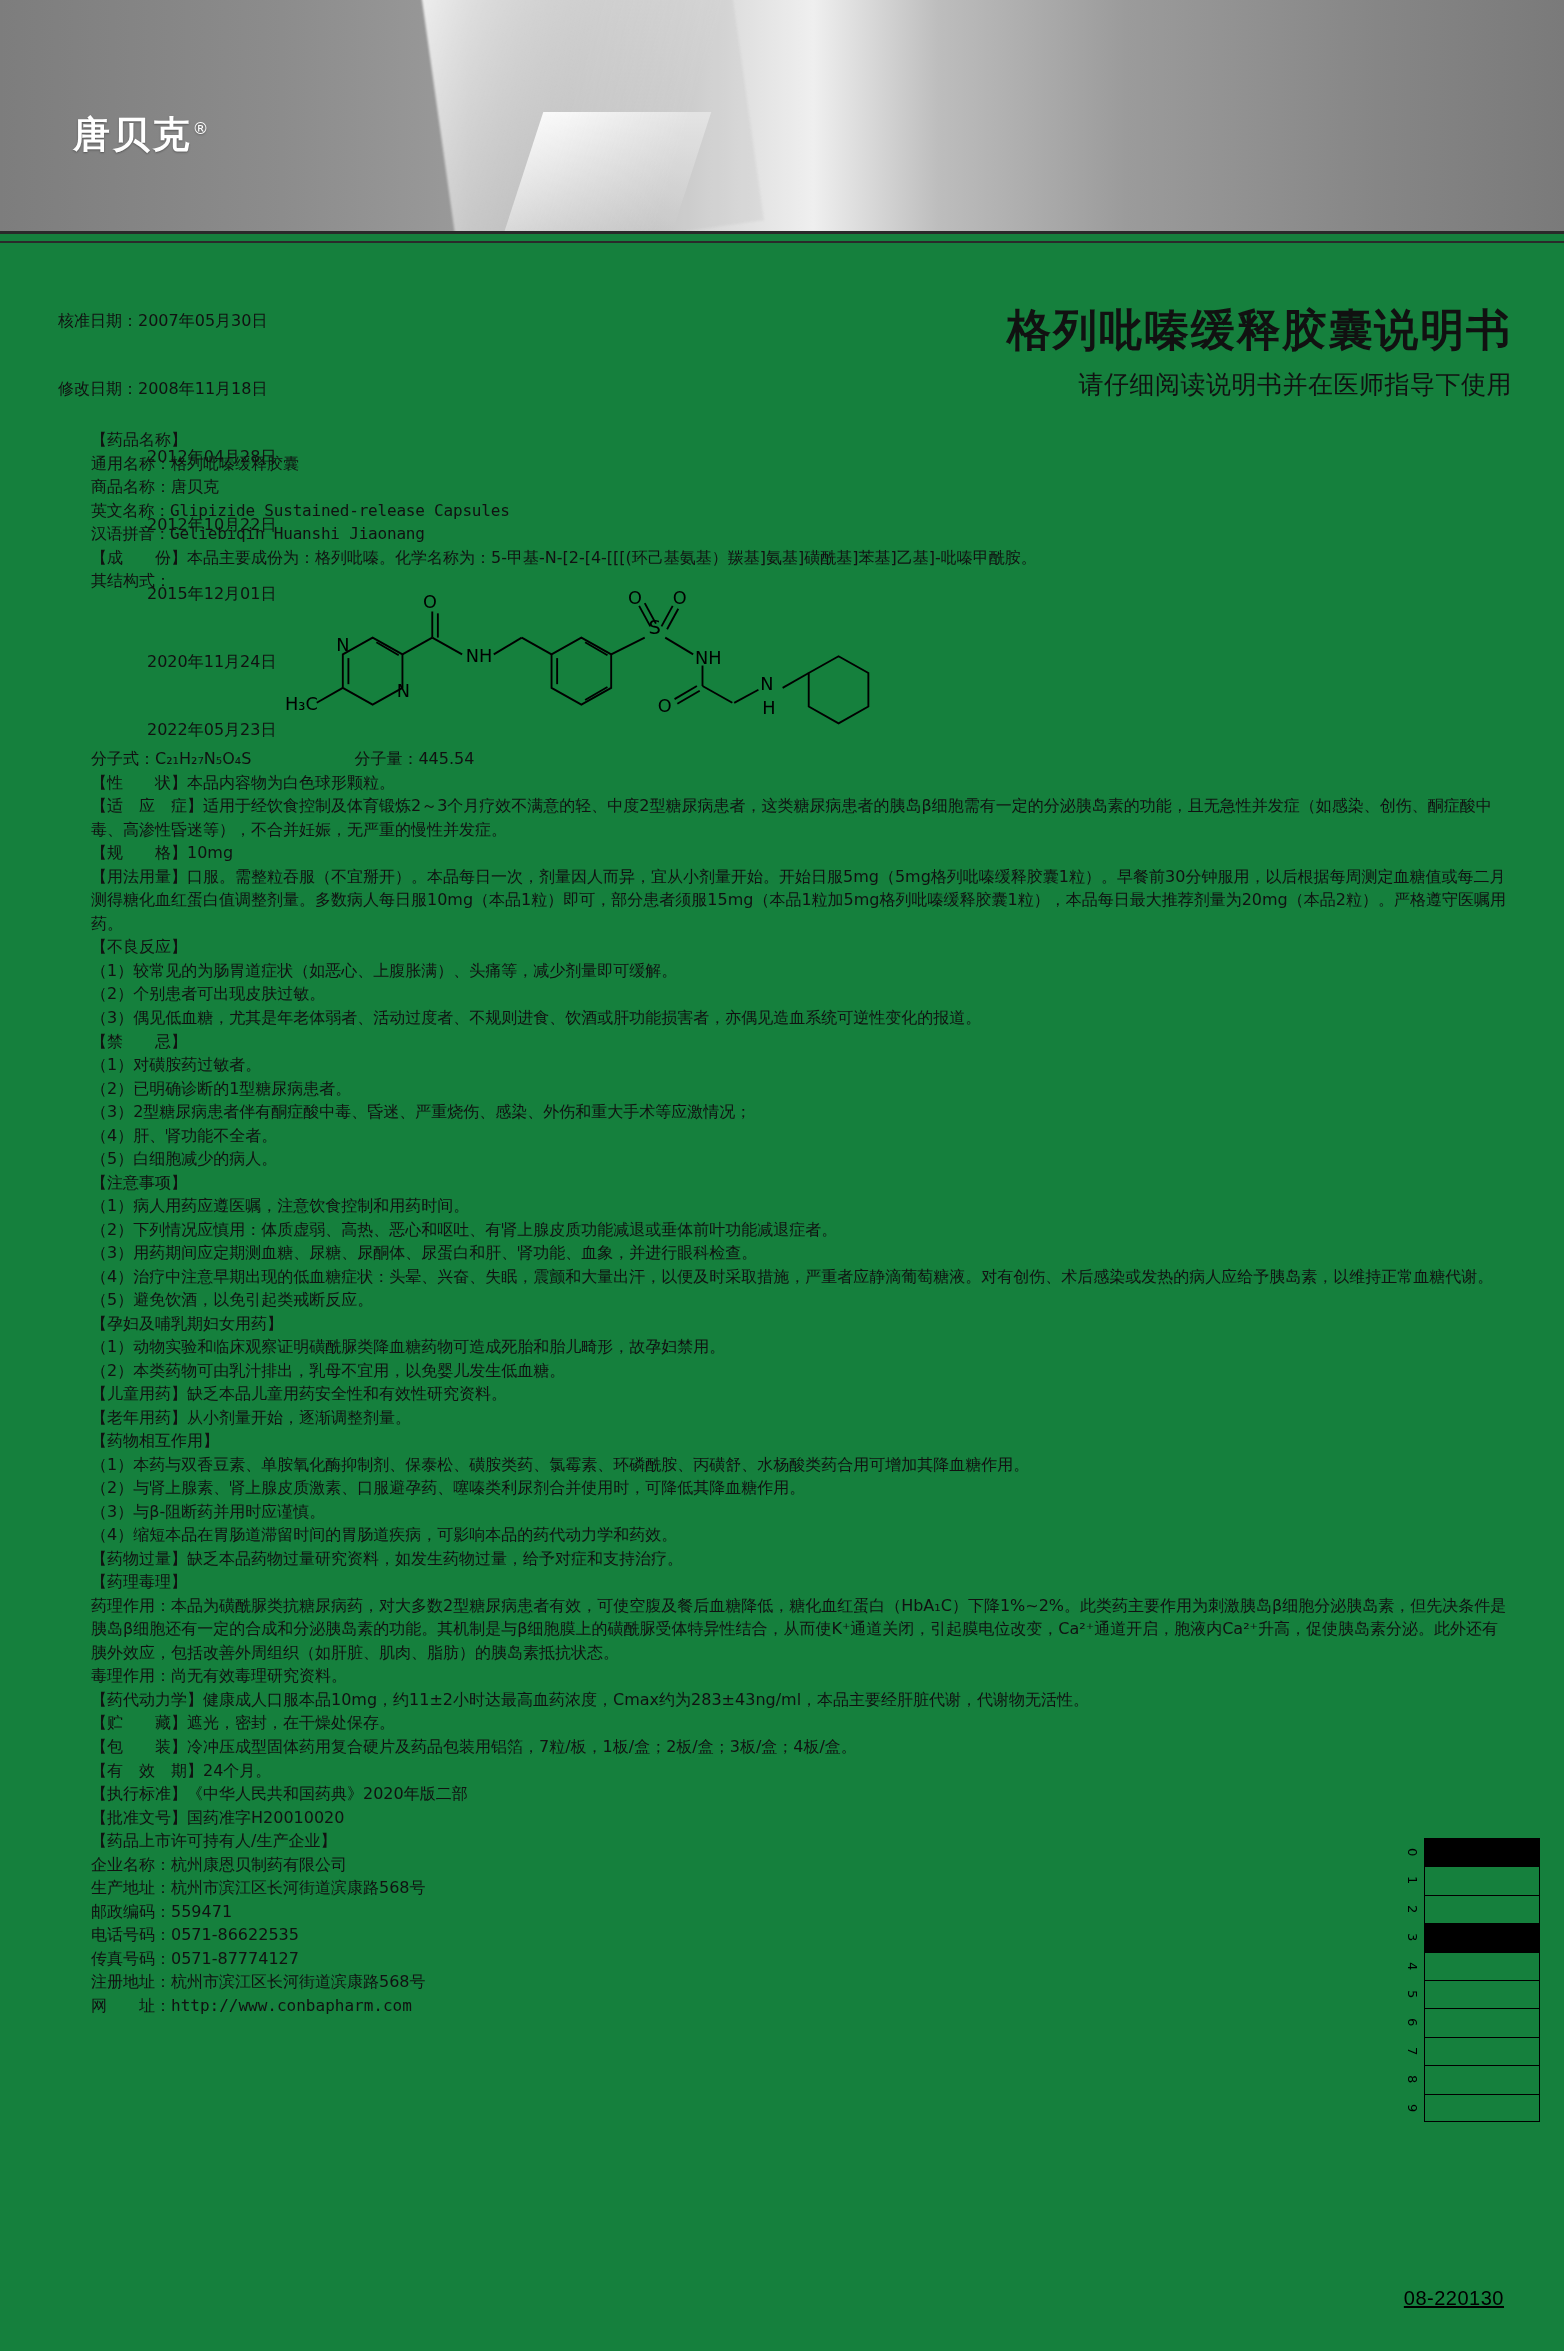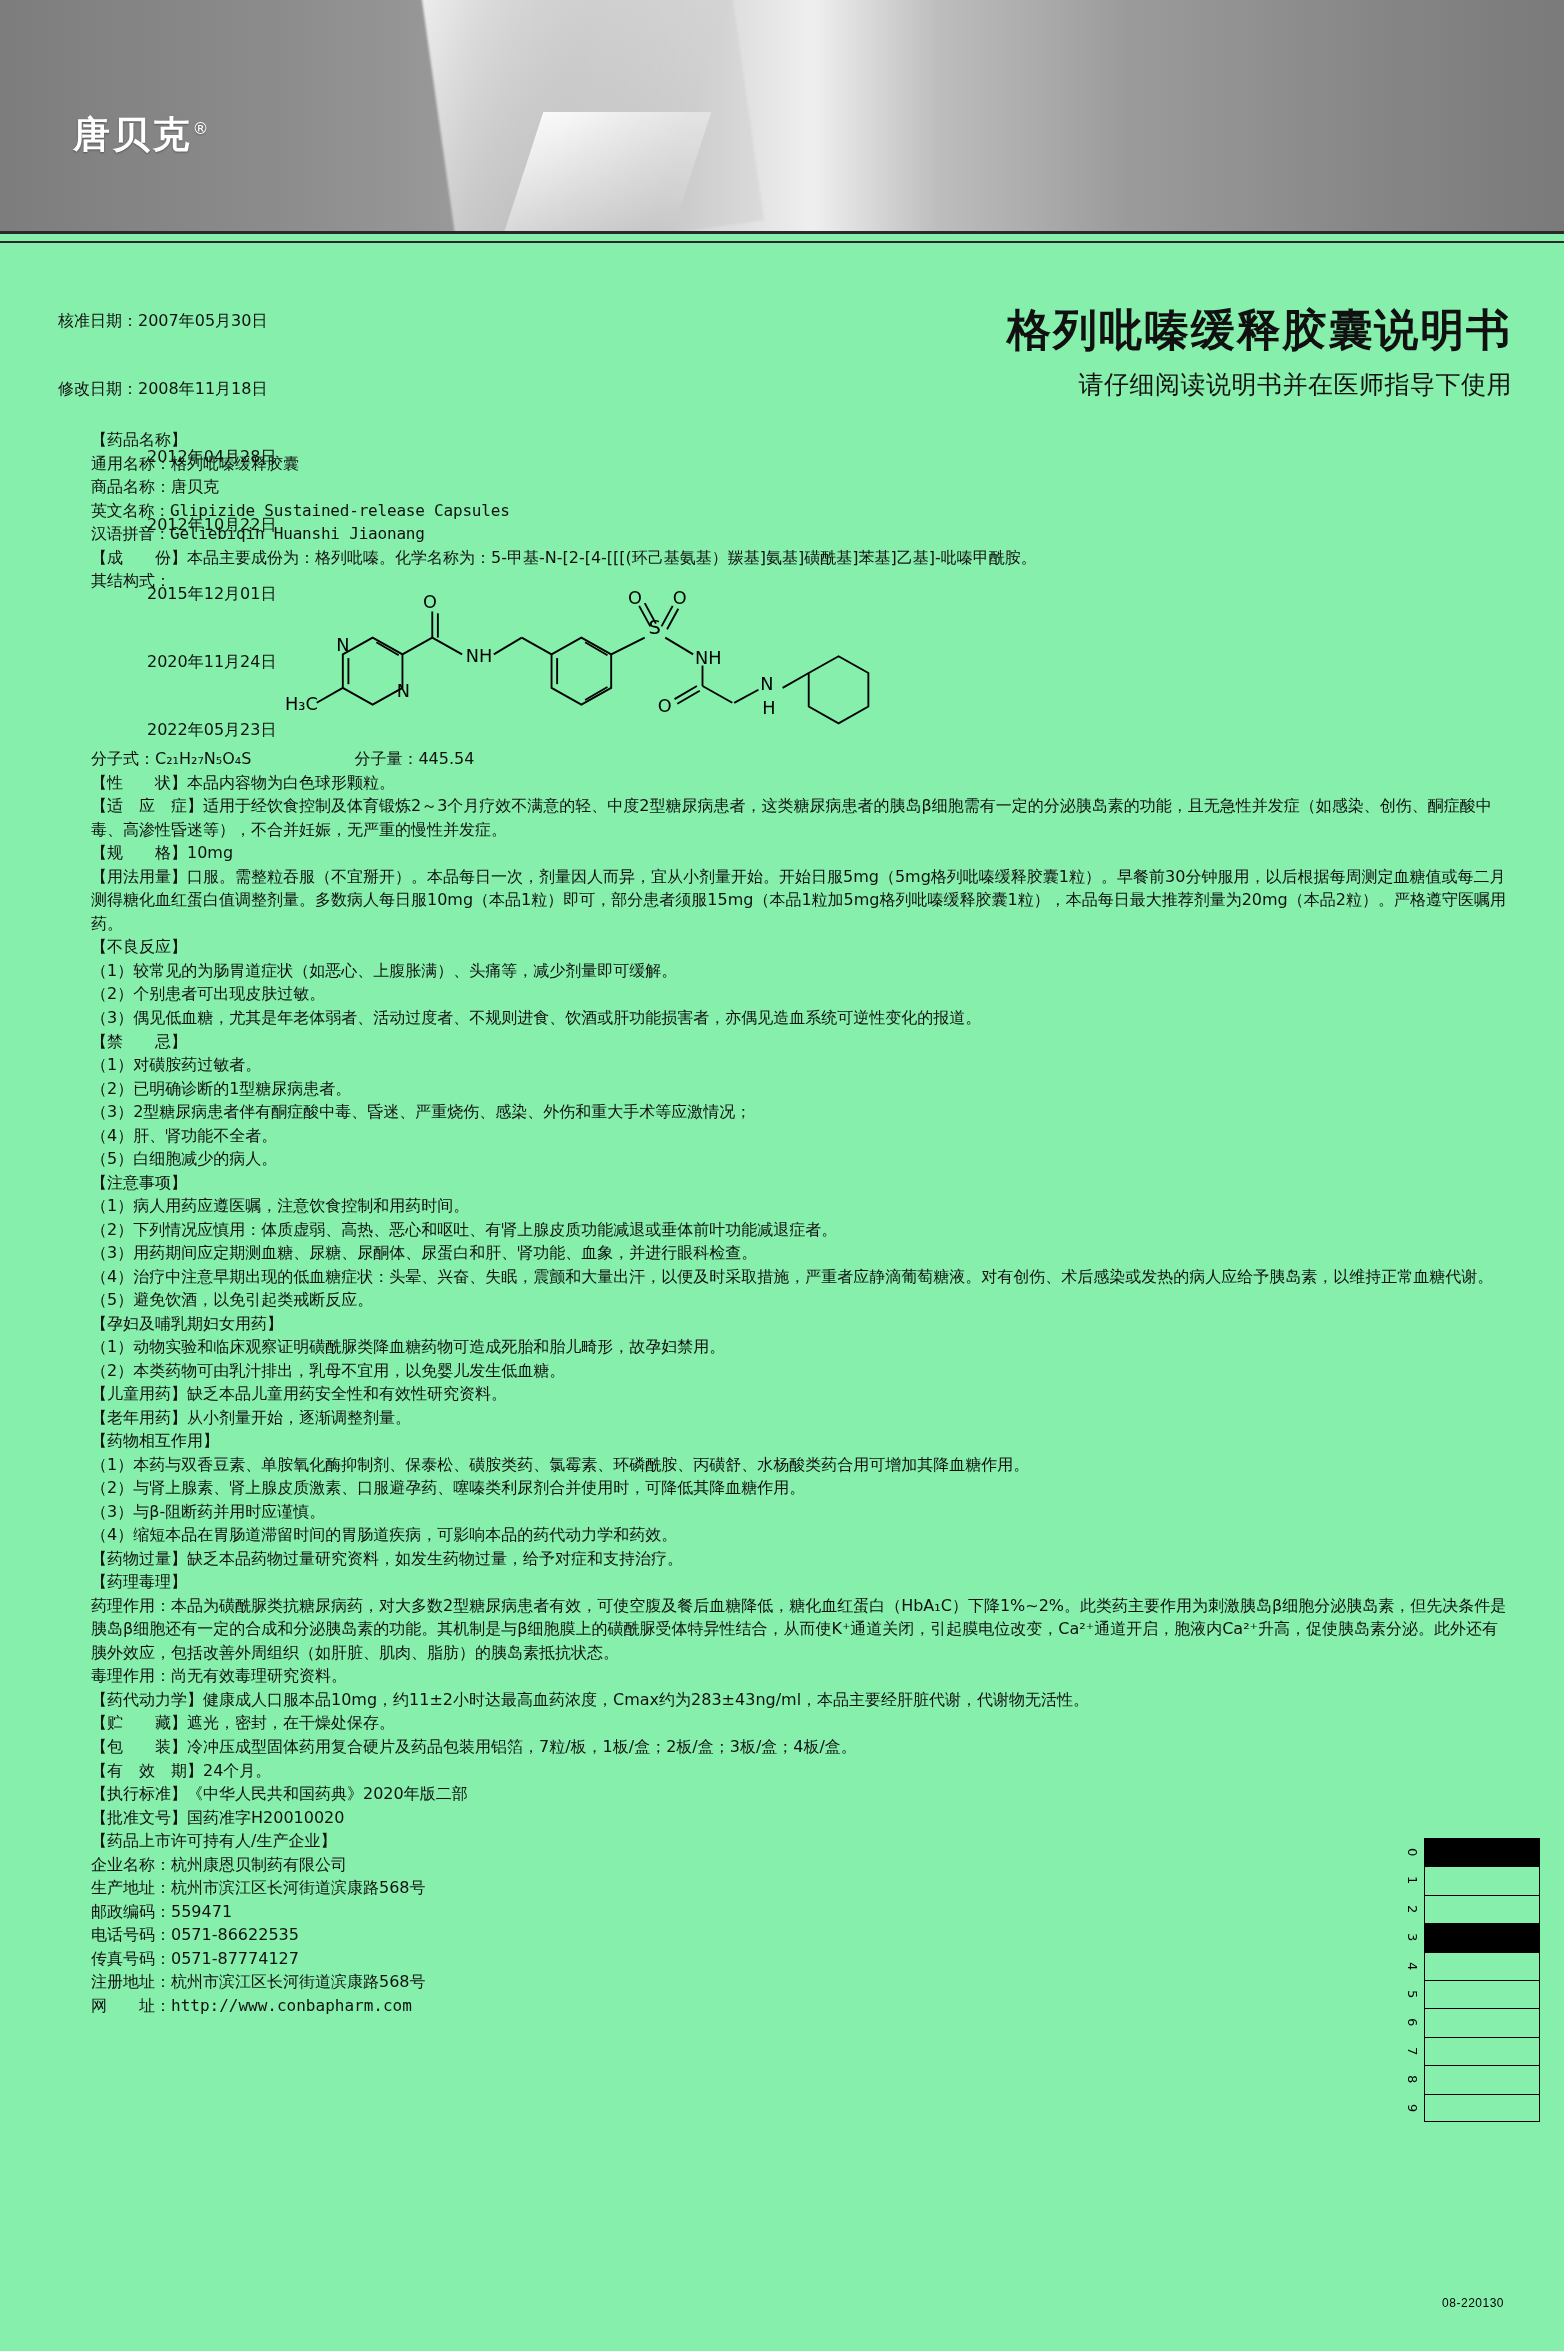--- a/index.html
+++ b/index.html
@@ -1,20 +1,20 @@
 <!DOCTYPE html>
 <html lang="zh" style="font-size:15px"><head>
 <meta charset="utf-8">
 <style>
   html,body{margin:0;padding:0;background:#fff;}
   body{font-family:"Liberation Sans","DejaVu Sans",sans-serif;}
   .page{
     position:relative;
     width:1564px;height:2351px;
-    background:#86efac;
+    background:#15803d;
     box-sizing:border-box;
     overflow:hidden;
   }
   
   .header{
     position:absolute;left:0;top:0;width:1564px;height:231px;
     background:linear-gradient(90deg,#7d7d7d 0%,#8c8c8c 18%,#9a9a9a 30%,#bdbdbd 38%,#d8d8d8 45%,#efefef 52%,#bdbdbd 60%,#9b9b9b 72%,#868686 88%,#7a7a7a 100%);
     overflow:hidden;
   }
   .header:after{
@@ -81,21 +81,21 @@
     width:24px;font-size:13px;display:flex;align-items:center;justify-content:center;
     font-family:"DejaVu Sans","Liberation Sans",sans-serif;
   }
   .sidebars .cell{
     flex:1;border:1.9px solid #000;border-bottom:none;box-sizing:border-box;
   }
   .sidebars .row:last-child .cell{border-bottom:1.9px solid #000;}
   .sidebars .cell.filled{background:#000;}
 
   .footer-code{
-    position:absolute;right:60px;bottom:41px;font-size:12px;letter-spacing:0.5px;
+    position:absolute;right:60px;bottom:41px;font-size:20px;letter-spacing:0.5px;text-decoration:underline;
   }
   .vert{writing-mode:vertical-rl;}
   sup{font-size:10.3px;}
 </style>
 </head>
 <body>
 
 <div class="page">
 
   <div class="header">

